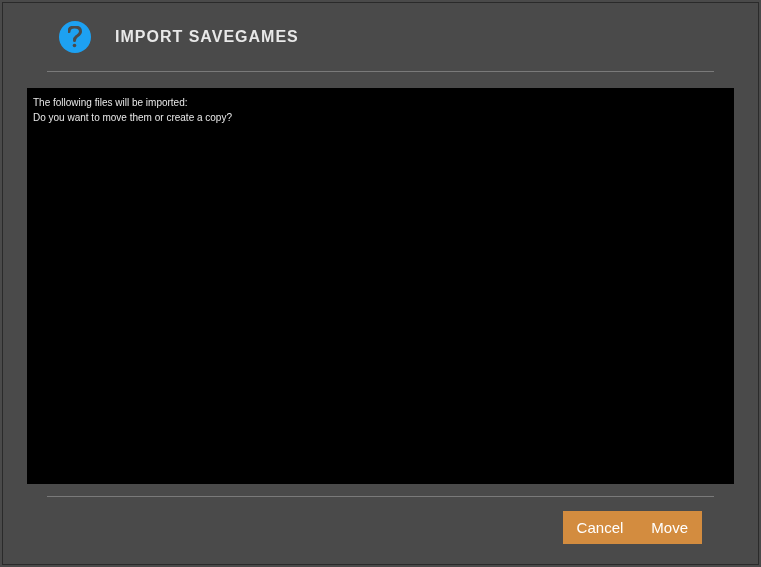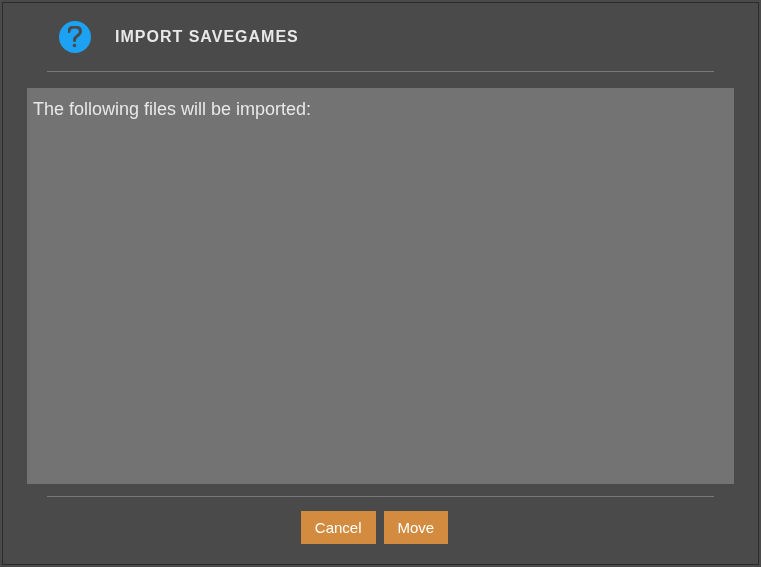--- a/index.html
+++ b/index.html
@@ -49,37 +49,37 @@
       font-weight: bold;
       letter-spacing: 1px;
       text-transform: uppercase;
     }
     .divider {
       height: 1px;
       background: #7a7a7a;
       margin: 0 44px;
     }
     .content {
-      background: #737373;
+      background: #000000;
       margin: 16px 24px 12px 24px;
       padding: 8px 6px;
       flex: 1;
       color: #e8e8e8;
-      font-size: 18px;
+      font-size: 10px;
       line-height: 1.45;
     }
     .content div {
       white-space: nowrap;
       overflow: hidden;
     }
     .footer {
       display: flex;
-      justify-content: center;
+      justify-content: flex-end;
       padding: 14px 56px 20px 44px;
-      gap: 8px;
+      gap: 0;
     }
     .btn {
       background: #d38c3f;
       color: #fff;
       border: none;
       padding: 8px 14px;
       font-size: 15px;
       cursor: pointer;
       font-family: Arial, sans-serif;
     }
@@ -95,20 +95,21 @@
         <circle cx="6.5" cy="19.5" r="1.8" fill="#4a4a4a"></circle>
       </svg>
     </div>
     <div class="header-title">IMPORT SAVEGAMES</div>
   </div>
 
   <div class="divider"></div>
 
   <div class="content">
     <div>The following files will be imported:</div>
+    <div>Do you want to move them or create a copy?</div>
   </div>
 
   <div class="divider"></div>
 
   <div class="footer">
     <button class="btn">Cancel</button>
     <button class="btn">Move</button>
   </div>
 </div>
 

